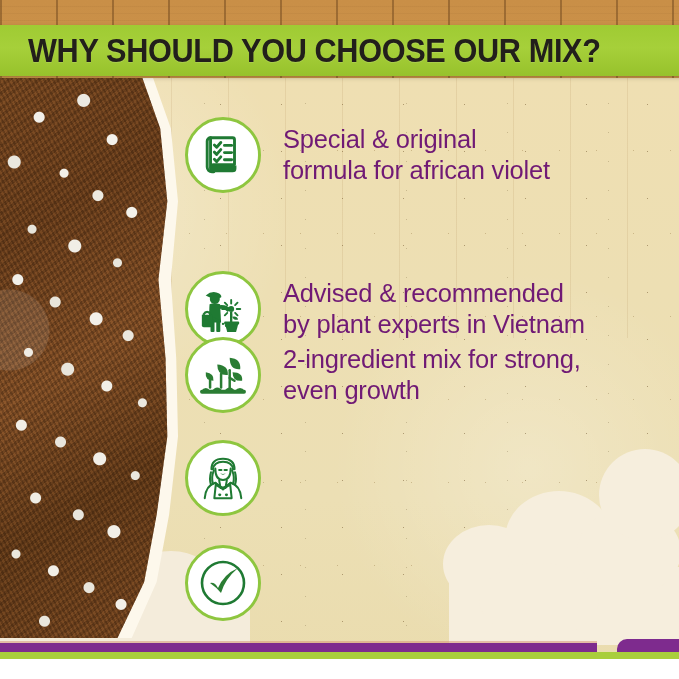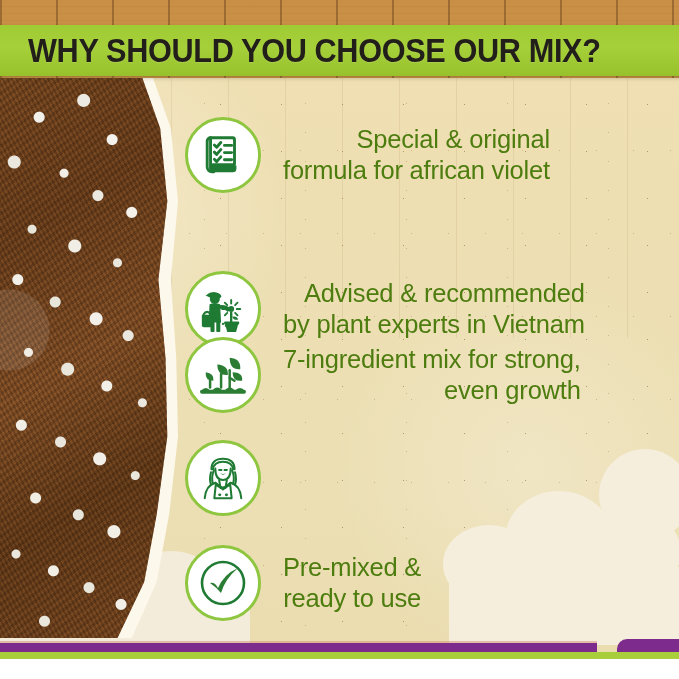--- a/index.html
+++ b/index.html
@@ -214,25 +214,24 @@
     border: 3px solid #8ec63f;
     box-sizing: border-box;
     display: flex;
     align-items: center;
     justify-content: center;
   }
   .badge svg { display: block; }
   .row-text {
     font-size: 25.5px;
     line-height: 31px;
-    color: #4d7c0f;
+    color: #701a75;
     font-weight: normal;
     letter-spacing: -0.2px;
     white-space: pre-line;
-    text-align: right;
   }
 
   
   .band-purple-l {
     position: absolute;
     left: 0; bottom: 7px;
     width: 597px; height: 9px;
     background: #7e2b8e;
   }
   .band-purple-r {
@@ -391,21 +390,21 @@
 
               <path d="M3 40 q5 -7 10 0 z"></path>
               <path d="M14 40 q6 -8 12 0 z"></path>
               <path d="M27 40 q6 -8 12 0 z"></path>
               <path d="M38 40 q6 -7 11 0 z"></path>
               <rect x="2" y="38.5" width="48" height="4" rx="2"></rect>
             </g>
           </svg>
         </span>
       </div>
-      <div class="row-text">7-ingredient mix for strong,
+      <div class="row-text">2-ingredient mix for strong,
 even growth</div>
     </div>
 
     <div class="row" style="top:330px;">
       <div class="badge">
         <span>
           <svg width="50" height="50" viewBox="0 0 52 52">
             <g fill="none" stroke="#1f7a33" stroke-width="2.1" stroke-linecap="round" stroke-linejoin="round">
 
               <path d="M14 17 q0 -11 12 -11 q12 0 12 11"></path>
@@ -442,22 +441,20 @@
 
     <div class="row" style="top:435px;">
       <div class="badge">
         <span>
           <svg width="54" height="54" viewBox="0 0 54 54">
             <circle cx="27" cy="27" r="21" fill="none" stroke="#1f7a33" stroke-width="2.6"></circle>
             <path d="M14 27 q5 -1 8 5 q6 -14 20 -20 q-13 11 -17 25 q-5 -6 -11 -10 z" fill="#2a7d33"></path>
           </svg>
         </span>
       </div>
-      <div class="row-text">Pre-mixed &amp;
-ready to use</div>
     </div>
 
   </div>
 
   <div class="band-hair"></div>
   <div class="band-purple-l"></div>
   <div class="band-purple-r"></div>
   <div class="band-green"></div>
 
 </div>

